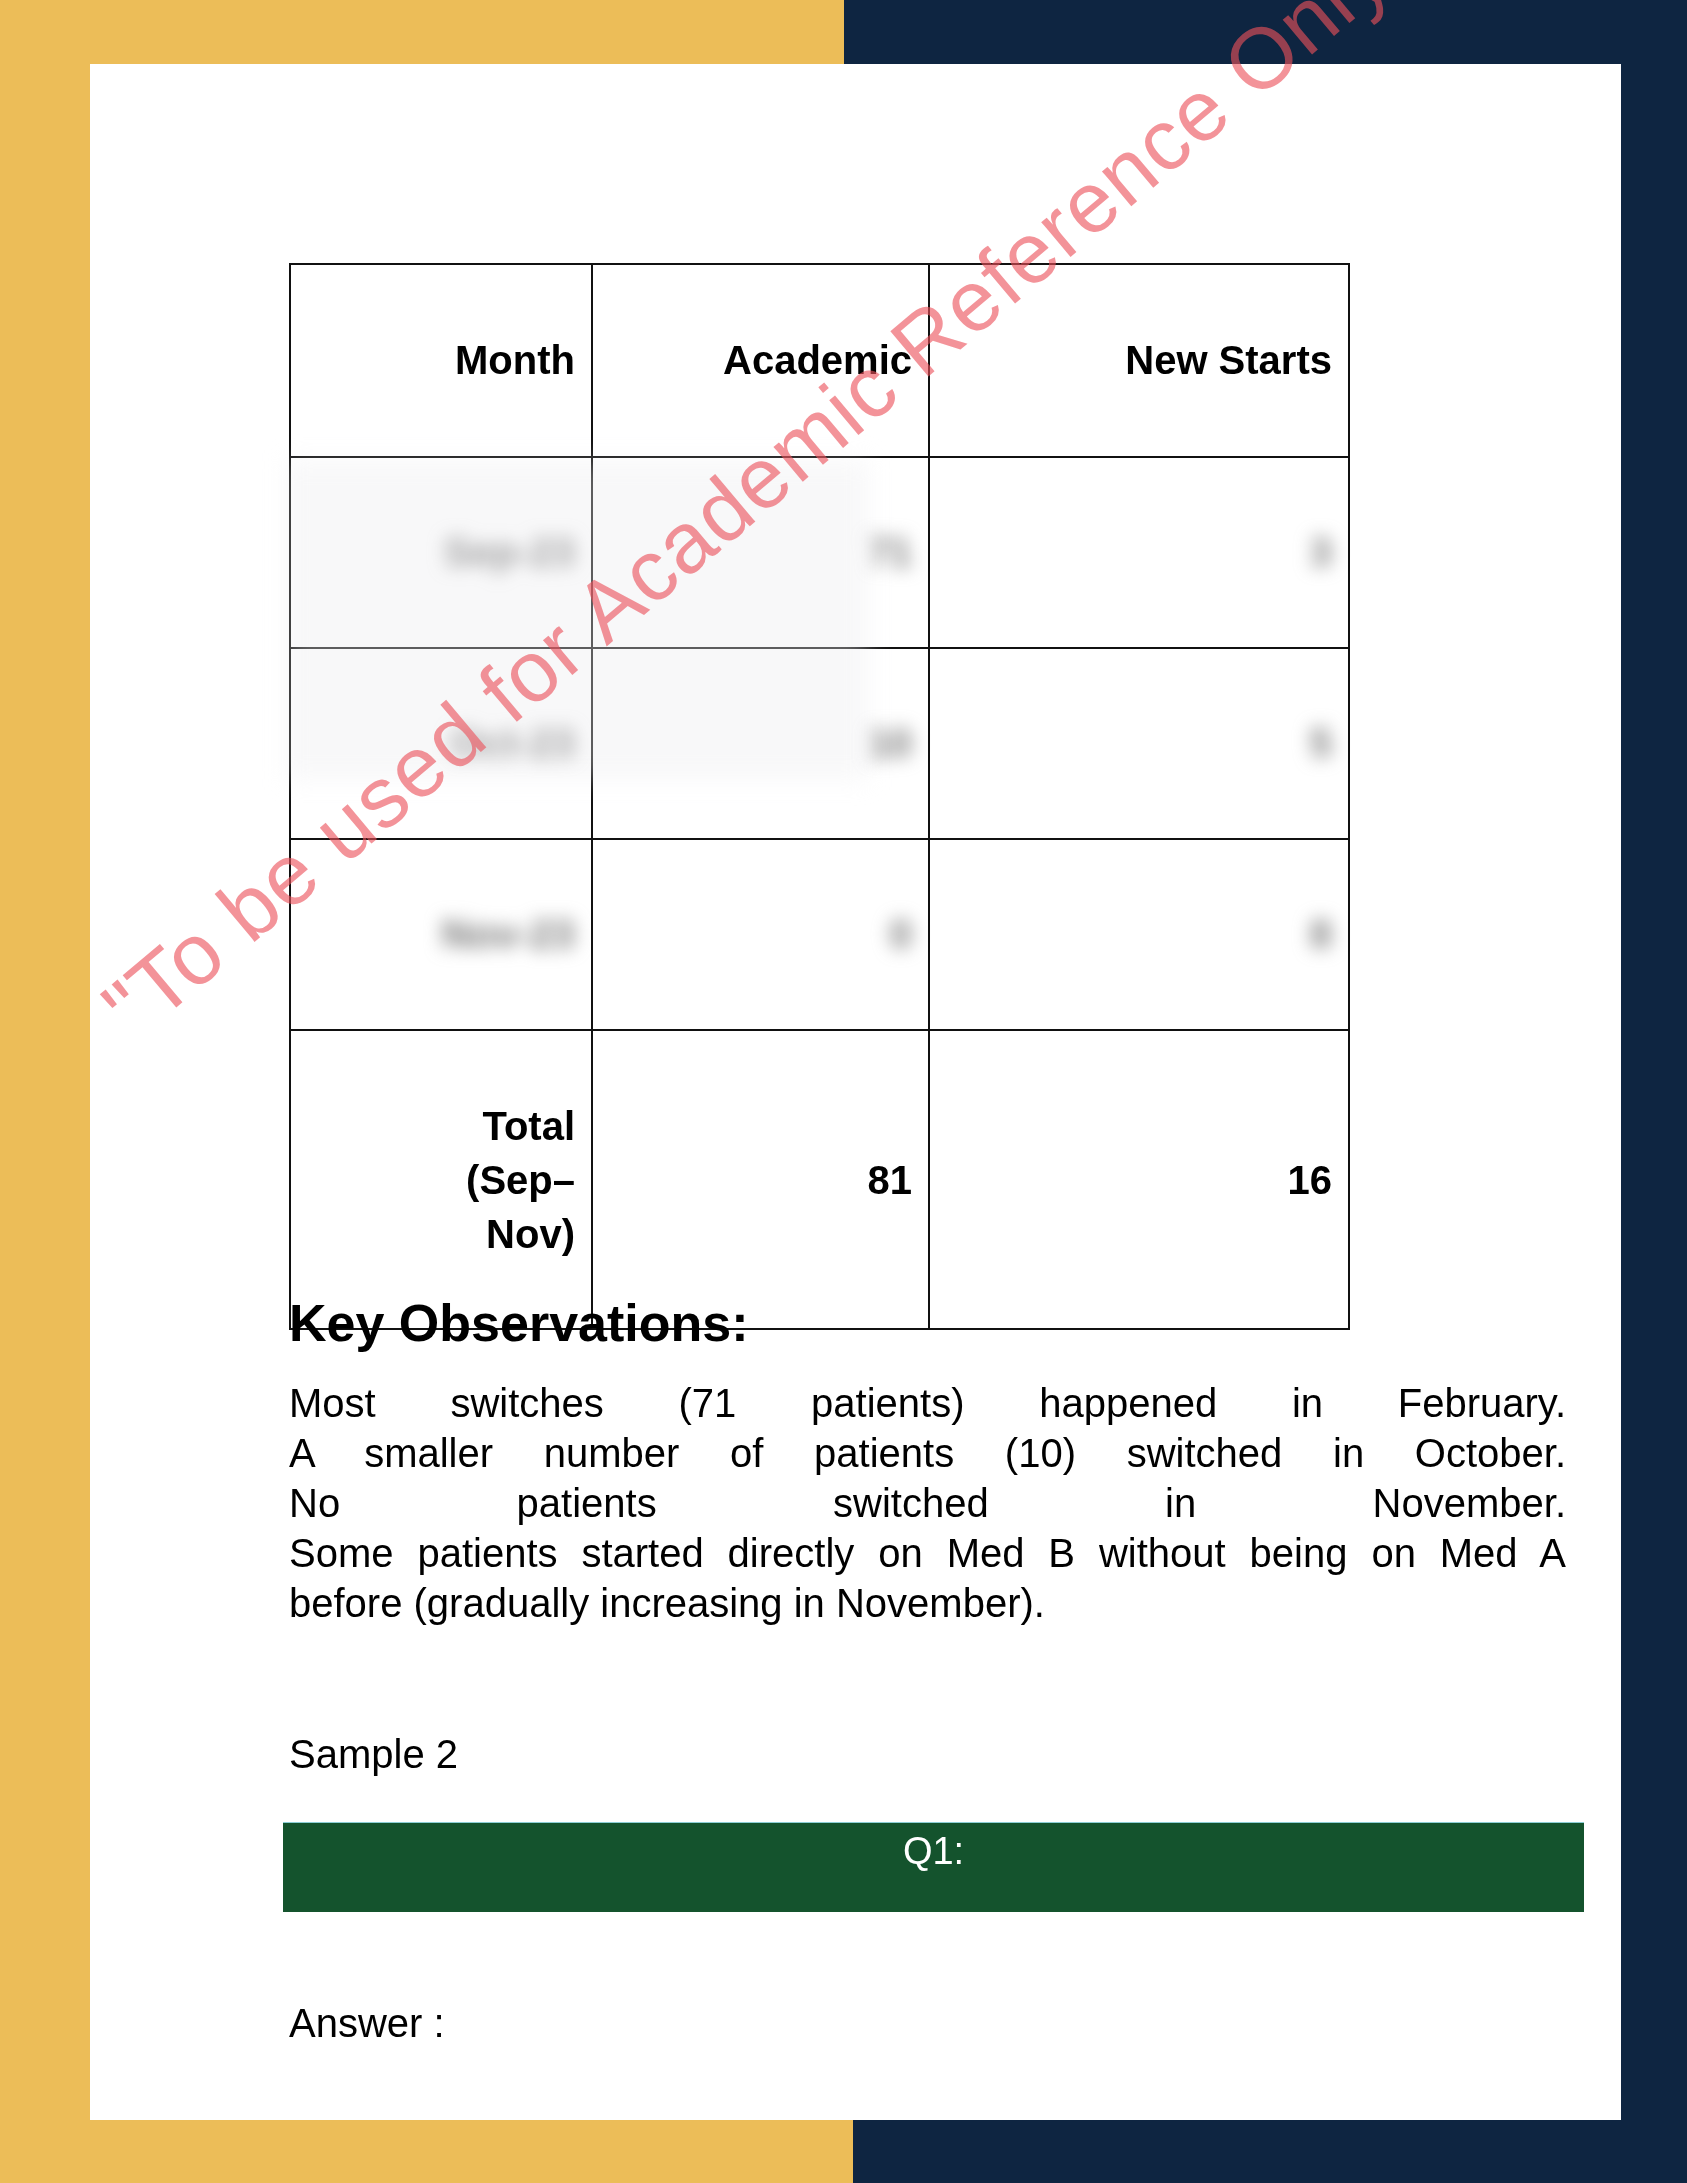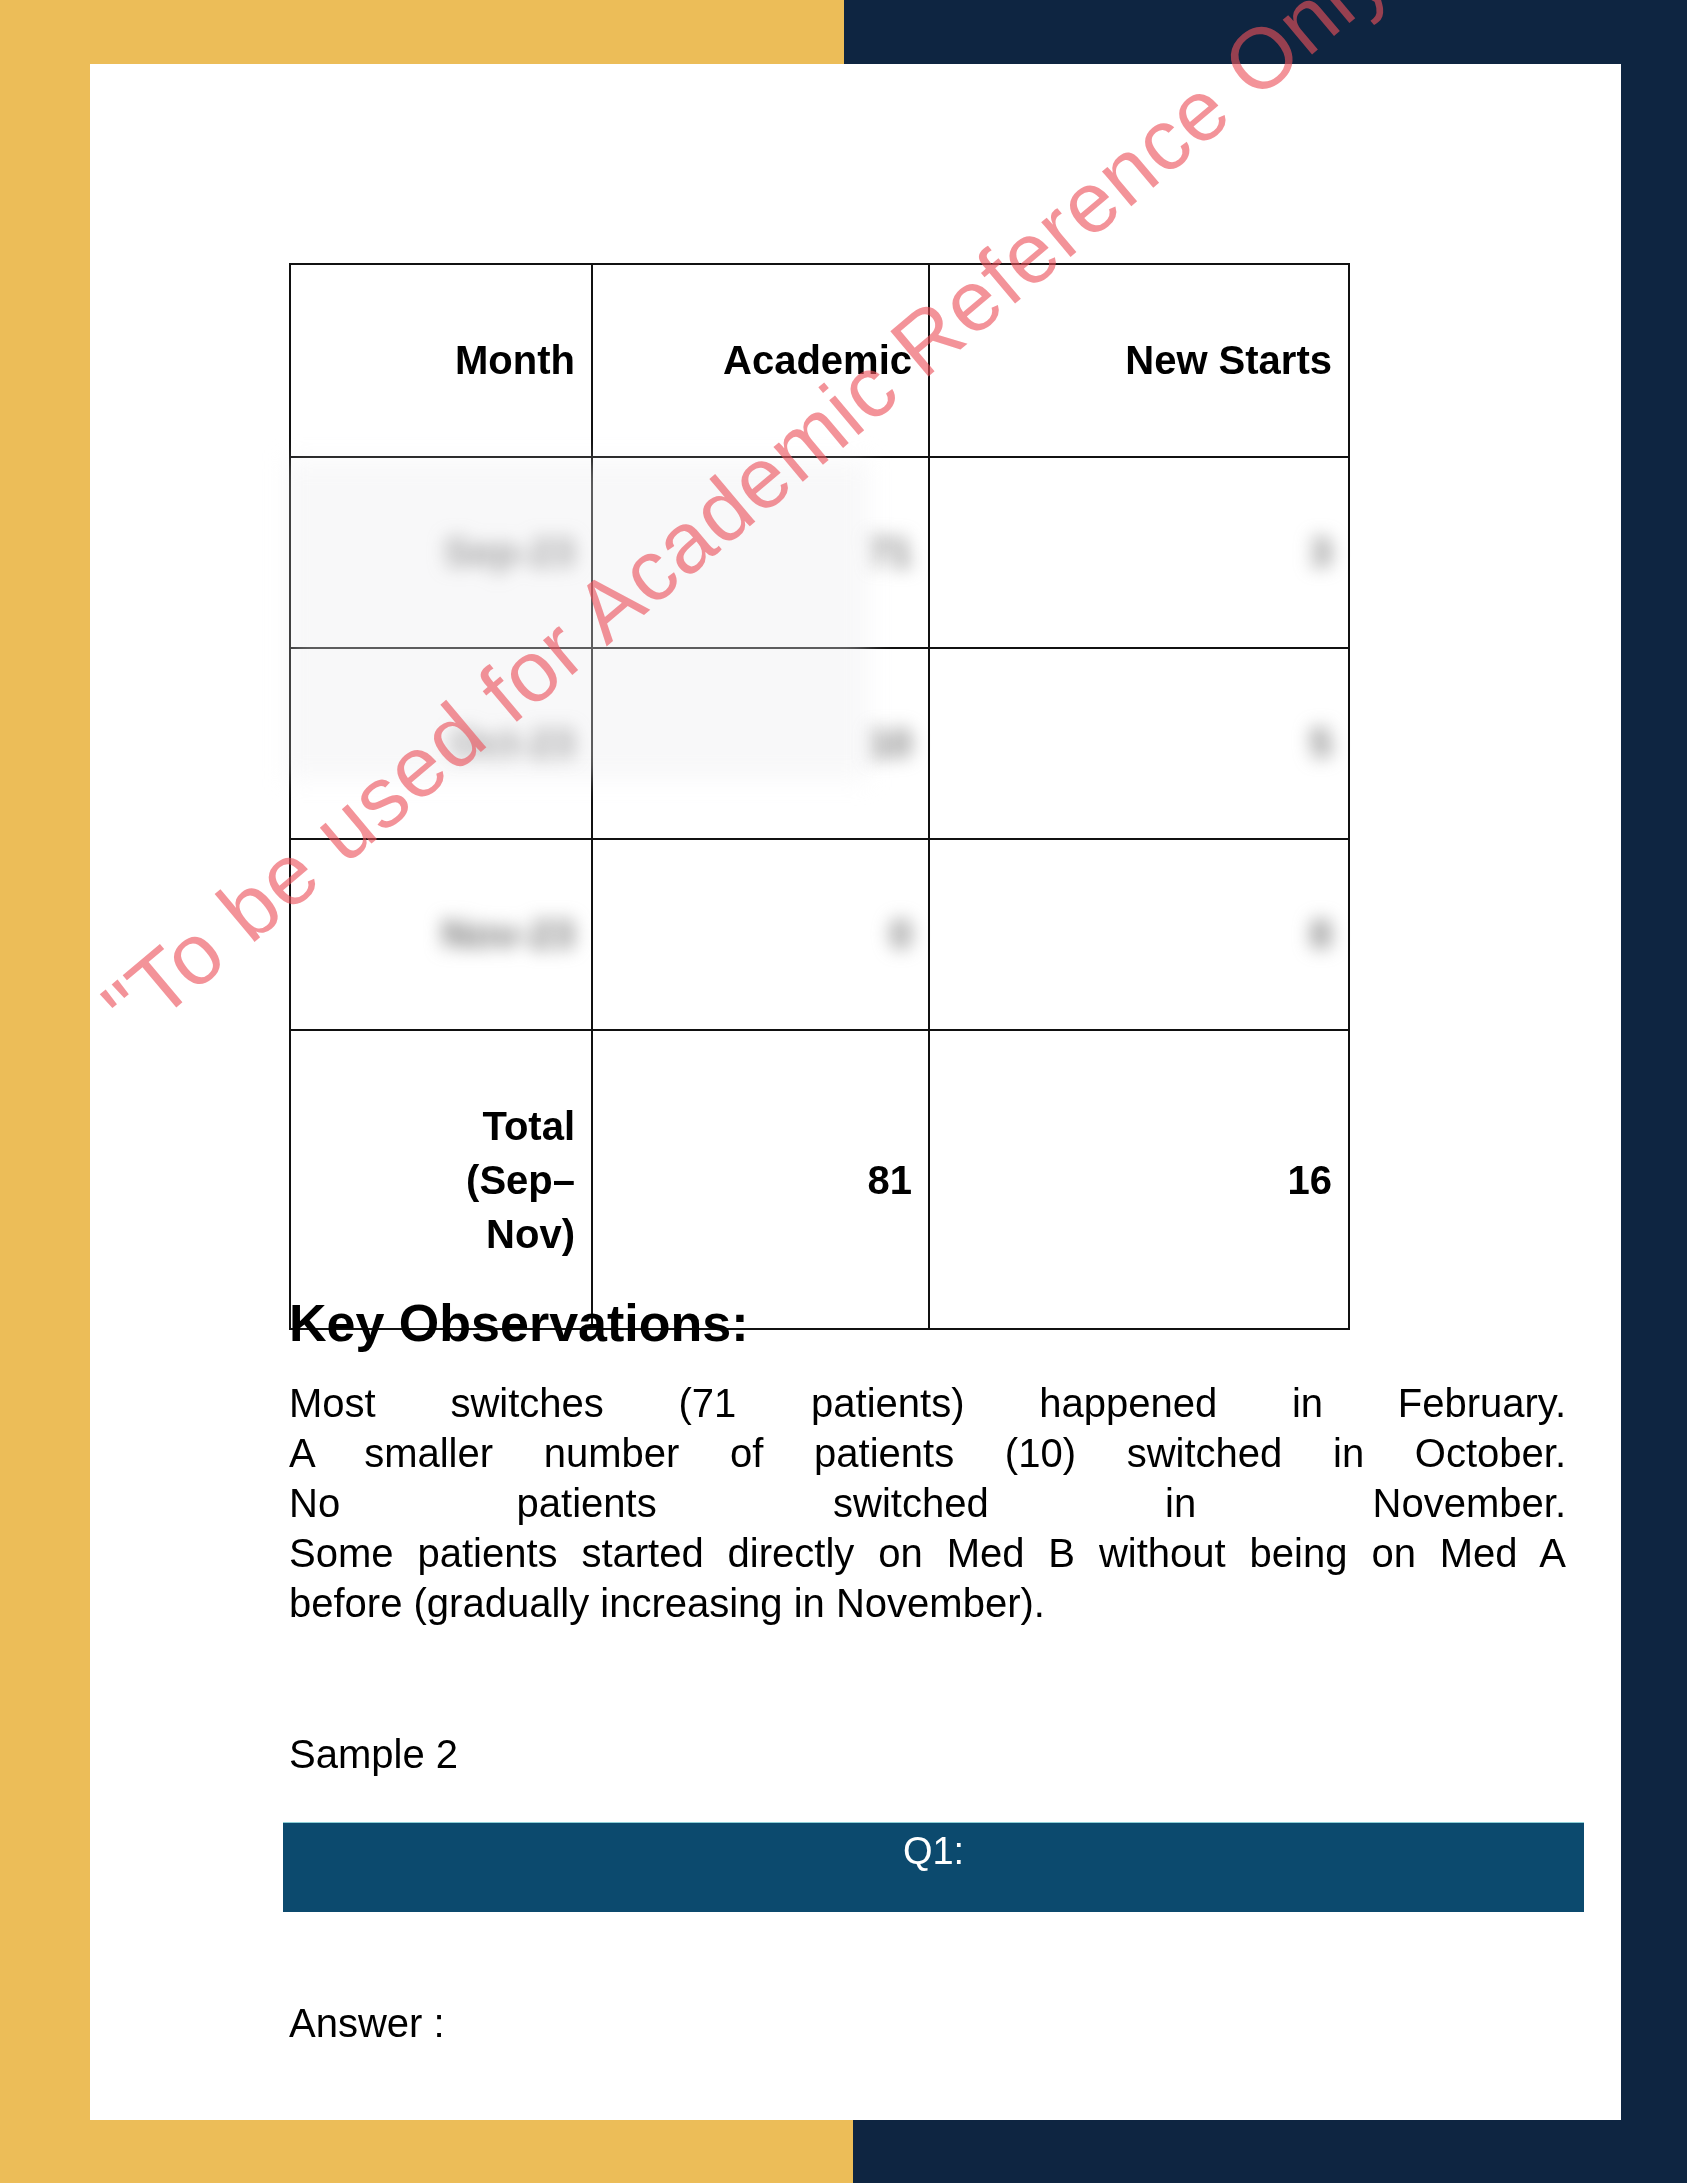--- a/index.html
+++ b/index.html
@@ -68,21 +68,21 @@
     .obs-line.last { text-align-last: left; }
 
     .sample-label {
       position: absolute; left: 199px; top: 1655px;
       font-size: 40px;
       margin-top: 13px;
     }
     .q-bar {
       position: absolute; left: 193px; top: 1758px;
       width: 1301px; height: 90px;
-      background: #0c4a6e;
+      background: #14532d;
       border-top: 1.3px solid #8ccfd6;
       color: #ffffff;
       font-size: 38px;
       text-align: center;
       box-sizing: border-box;
       padding-top: 6.6px;
     }
     .answer-label {
       position: absolute; left: 199px; top: 1937px;
       font-size: 40px;

